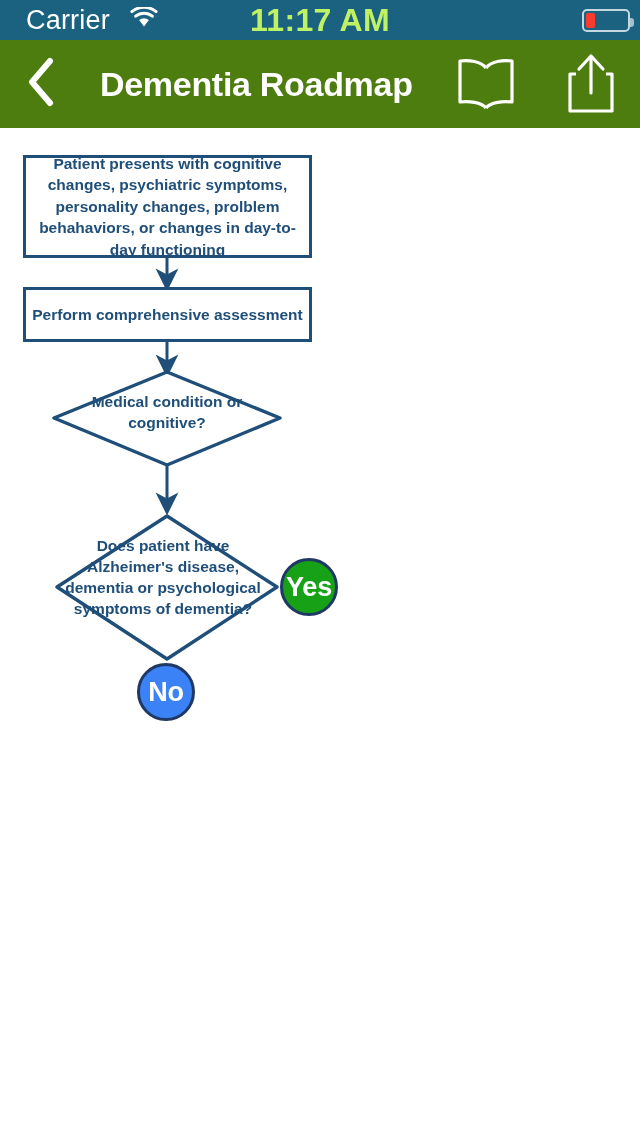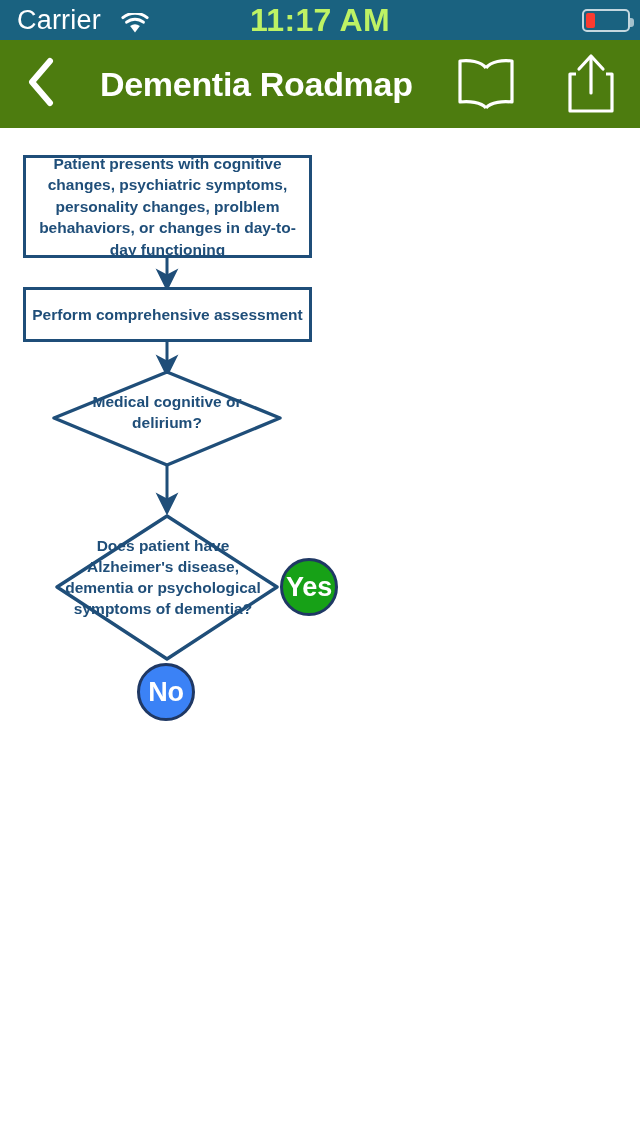--- a/index.html
+++ b/index.html
@@ -22,23 +22,23 @@
   .statusbar {
     position: absolute;
     top: 0; left: 0;
     width: 640px; height: 40px;
     background: #1a6280;
     display: flex;
     align-items: center;
   }
   .sb-left {
     position: absolute;
-    left: 17px;
-    display: flex;
-    align-items: flex-end;
+    left: 26px;
+    display: flex;
+    align-items: flex-start;
     gap: 20px;
   }
   .sb-carrier {
     color: #ffffff;
     font-size: 27px;
     letter-spacing: 0.2px;
     line-height: 1;
   }
   .wifi-icon { width: 28px; height: 21px; display: block; }
   .sb-time {
@@ -265,21 +265,21 @@
 
       <line x1="167" y1="337" x2="167" y2="376" stroke="#1f4e79" stroke-width="3" marker-end="url(#arrowhead)"></line>
 
       <polygon points="167,388 277,459 167,531 57,459" fill="#ffffff" stroke="#1f4e79" stroke-width="3.4" stroke-linejoin="round"></polygon>
     </svg>
 
     <div class="node-box" id="box-presents">Patient presents with cognitive changes, psychiatric symptoms, personality changes, prolblem behahaviors, or changes in day-to-day functioning</div>
 
     <div class="node-box" id="box-assess">Perform comprehensive assessment</div>
 
-    <div class="node-diamond-label" id="lbl-medical">Medical cognitive or delirium?</div>
+    <div class="node-diamond-label" id="lbl-medical">Medical condition or cognitive?</div>
 
     <div class="node-diamond-label" id="lbl-alz">Does patient have Alzheimer's disease, dementia or psychological symptoms of dementia?</div>
 
     <div class="circle" id="circle-yes" style="background: rgb(23, 161, 23); border-color: rgb(31, 56, 100);">Yes</div>
 
     <div class="circle" id="circle-no" style="background: #3b82f6; border-color: rgb(31, 56, 100);">No</div>
 
   </div>
 </div>
 

